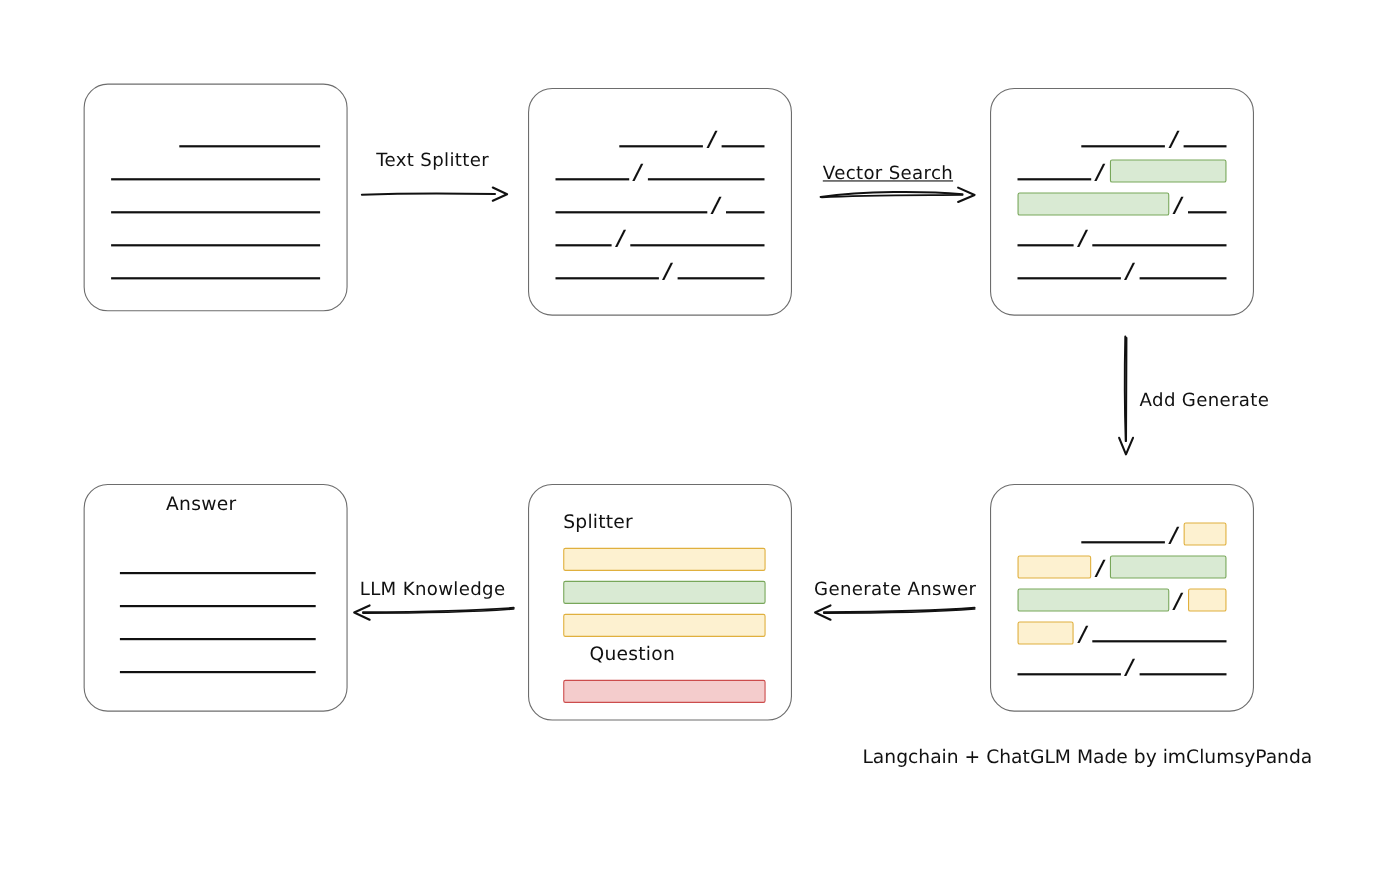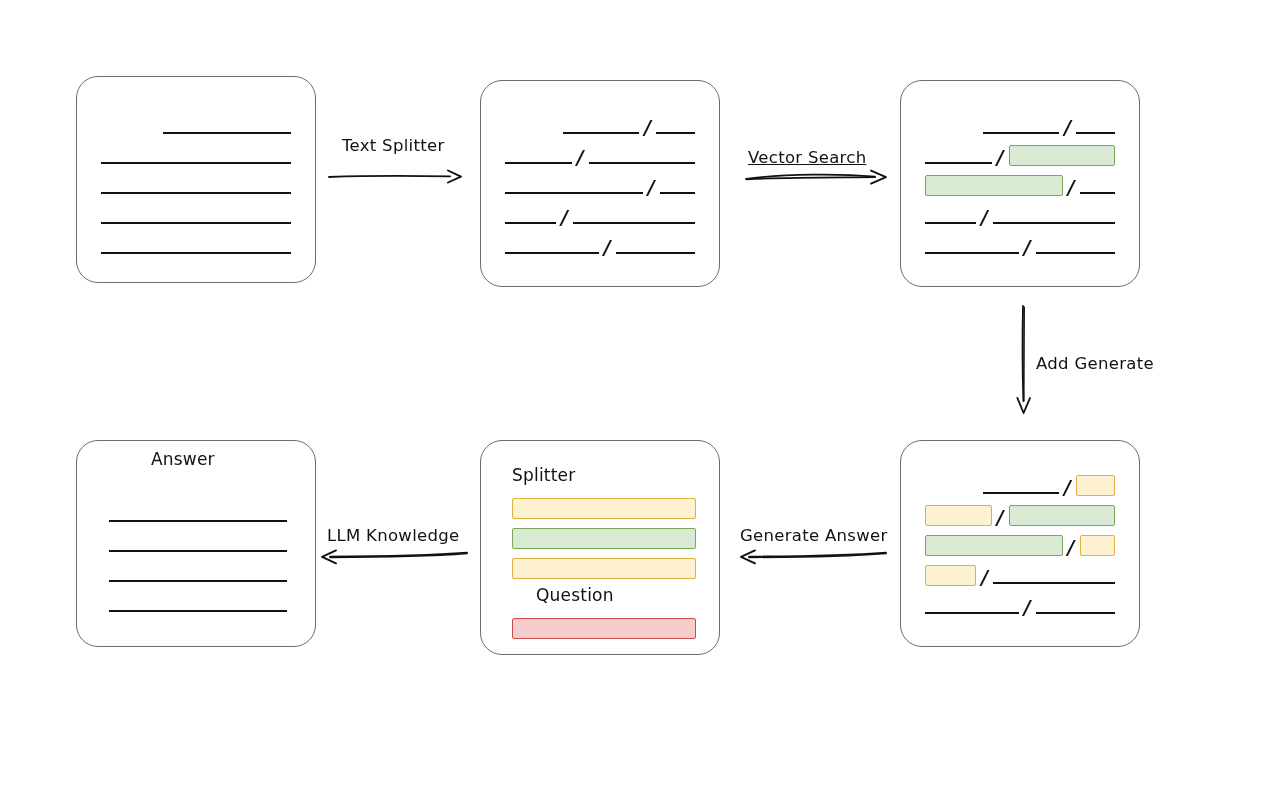--- a/index.html
+++ b/index.html
@@ -301,14 +301,15 @@
           <div class="seg" style="width: 134px;"></div>
         </div>
         <div class="row">
           <div class="seg" style="width: 104px;"></div>
           <span class="slash">/</span>
           <div class="seg" style="width: 88px;"></div>
         </div>
       </div>
   </div>
 
+  <div class="hand" id="footer-credit" style="left:784px; top:679px;">Langchain + ChatGLM Made by imClumsyPanda</div>
 
 </div>
 
 </body></html>

